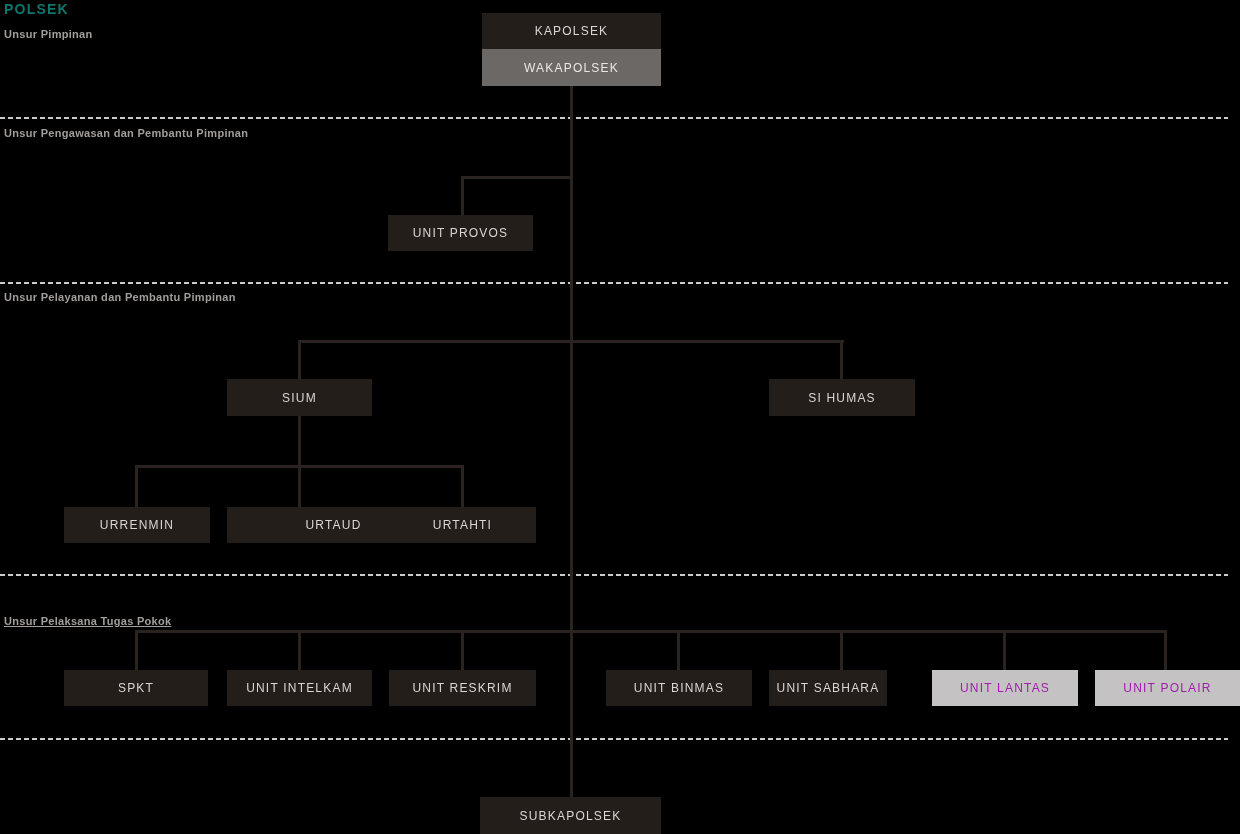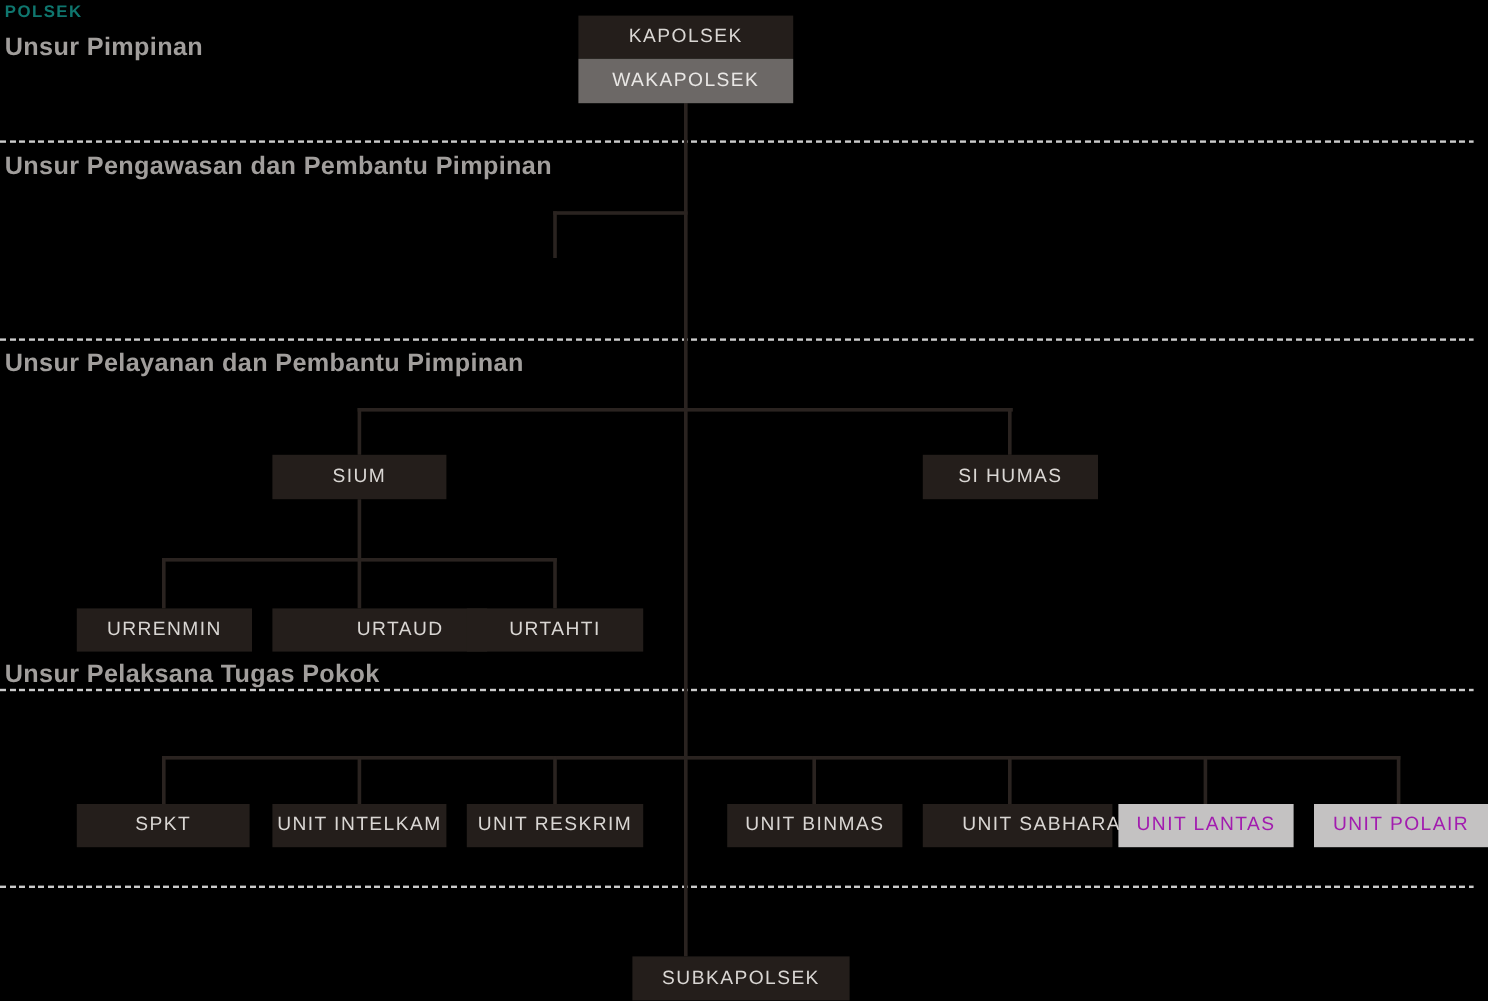--- a/index.html
+++ b/index.html
@@ -8,53 +8,53 @@
     background:#000000; overflow:hidden;
     font-family:"Liberation Sans", sans-serif;
   }
   .title {
     position:absolute; left:4px; top:1px;
     font-size:14px; font-weight:700; letter-spacing:1.2px;
     color:#0f766e;
   }
   .section-label {
     position:absolute; left:4px;
-    font-size:21px; font-weight:bold; letter-spacing:0.3px;
+    font-size:11px; font-weight:bold; letter-spacing:0.3px;
     color:#a19e9c; white-space:nowrap;
   }
   .divider {
     position:absolute; left:0; width:1228px; height:2px;
     background:repeating-linear-gradient(90deg,#cbcbcb 0 5px,transparent 5px 8px);
   }
   .line { position:absolute; background:#2a2320; }
   .node {
     position:absolute; display:flex; align-items:center; justify-content:center;
     background:#241e1b; color:#d9d6d3;
-    font-size:16px; letter-spacing:1.2px; white-space:nowrap;
+    font-size:12px; letter-spacing:1.2px; white-space:nowrap;
     text-transform:uppercase;
   }
   .node.gray  { background:#6c6866; color:#e9e7e5; }
   .node.light { background:#c4c2c2; color:#a21caf; }
 </style>
 </head>
 <body>
 
 <div id="stage">
 
   <div class="title">POLSEK</div>
   <div class="section-label" style="top:28px;">Unsur Pimpinan</div>
 
   <div class="divider" style="top:117px;"></div>
   <div class="divider" style="top:282px;"></div>
   <div class="divider" style="top:574px;"></div>
   <div class="divider" style="top:738px;"></div>
 
   <div class="section-label" style="top:127px;">Unsur Pengawasan dan Pembantu Pimpinan</div>
   <div class="section-label" style="top:291px;">Unsur Pelayanan dan Pembantu Pimpinan</div>
-  <div class="section-label" style="top:550px;">Unsur Pelaksana Tugas Pokok</div>
+  <div class="section-label" style="top:615px;text-decoration:underline;">Unsur Pelaksana Tugas Pokok</div>
 
   <div class="line" style="left:570px; top:86px; width:3px; height:711px;"></div>
 
   <div class="line" style="left:461px; top:176px; width:112px; height:3px;"></div>
   <div class="line" style="left:461px; top:176px; width:3px; height:39px;"></div>
 
   <div class="line" style="left:298px; top:340px; width:546px; height:3px;"></div>
   <div class="line" style="left:298px; top:340px; width:3px; height:39px;"></div>
   <div class="line" style="left:840px; top:340px; width:3px; height:39px;"></div>
 
@@ -69,31 +69,32 @@
   <div class="line" style="left:298px; top:630px; width:3px; height:40px;"></div>
   <div class="line" style="left:461px; top:630px; width:3px; height:40px;"></div>
   <div class="line" style="left:677px; top:630px; width:3px; height:40px;"></div>
   <div class="line" style="left:840px; top:630px; width:3px; height:40px;"></div>
   <div class="line" style="left:1003px; top:630px; width:3px; height:40px;"></div>
   <div class="line" style="left:1164px; top:630px; width:3px; height:40px;"></div>
 
   <div class="node" style="left:482px; top:13px; width:179px; height:36px;">KAPOLSEK</div>
   <div class="node gray" style="left:482px; top:49px; width:179px; height:37px;">WAKAPOLSEK</div>
 
+  <div class="node" style="left:388px; top:215px; width:145px; height:36px;">UNIT PROVOS</div>
 
   <div class="node" style="left:227px; top:379px; width:145px; height:37px;">SIUM</div>
   <div class="node" style="left:769px; top:379px; width:146px; height:37px;">SI HUMAS</div>
 
   <div class="node" style="left:64px; top:507px; width:146px; height:36px;">URRENMIN</div>
   <div class="node" style="left:227px; top:507px; width:145px; height:36px;padding-left:34px;">URTAUD</div>
   <div class="node" style="left:389px; top:507px; width:147px; height:36px;">URTAHTI</div>
 
   <div class="node" style="left:64px; top:670px; width:144px; height:36px;">SPKT</div>
   <div class="node" style="left:227px; top:670px; width:145px; height:36px;">UNIT INTELKAM</div>
   <div class="node" style="left:389px; top:670px; width:147px; height:36px;">UNIT RESKRIM</div>
   <div class="node" style="left:606px; top:670px; width:146px; height:36px;">UNIT BINMAS</div>
-  <div class="node" style="left:769px; top:670px; width:118px; height:36px;padding-left:40px;">UNIT SABHARA</div>
+  <div class="node" style="left:769px; top:670px; width:118px; height:36px;">UNIT SABHARA</div>
   <div class="node light" style="left:932px; top:670px; width:146px; height:36px;">UNIT LANTAS</div>
   <div class="node light" style="left:1095px; top:670px; width:145px; height:36px;">UNIT POLAIR</div>
 
-  <div class="node" style="left:480px; top:797px; width:181px; height:37px;margin-left:47px;">SUBKAPOLSEK</div>
+  <div class="node" style="left:480px; top:797px; width:181px; height:37px;">SUBKAPOLSEK</div>
 
 </div>
 
 </body></html>

